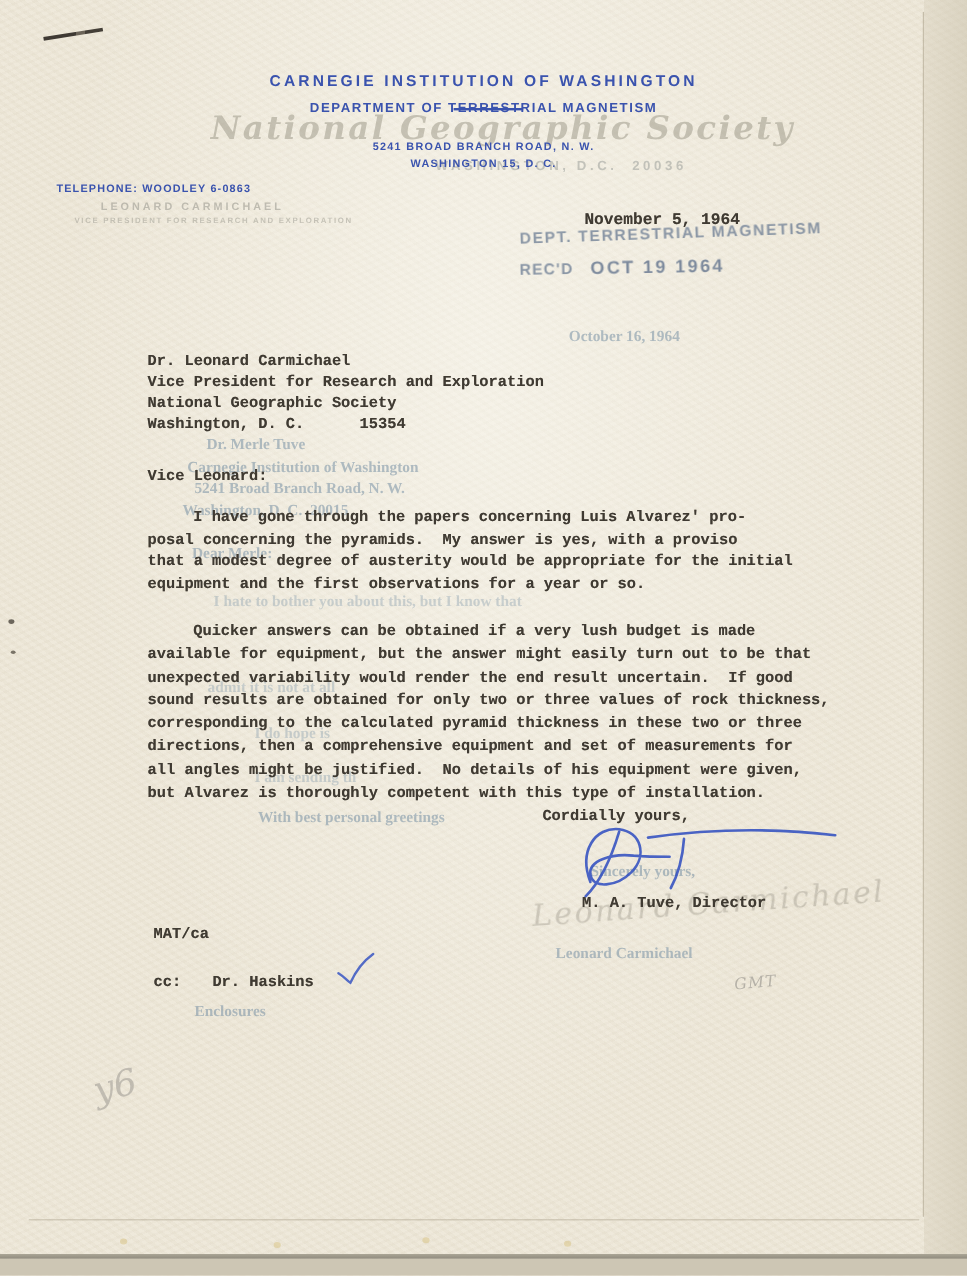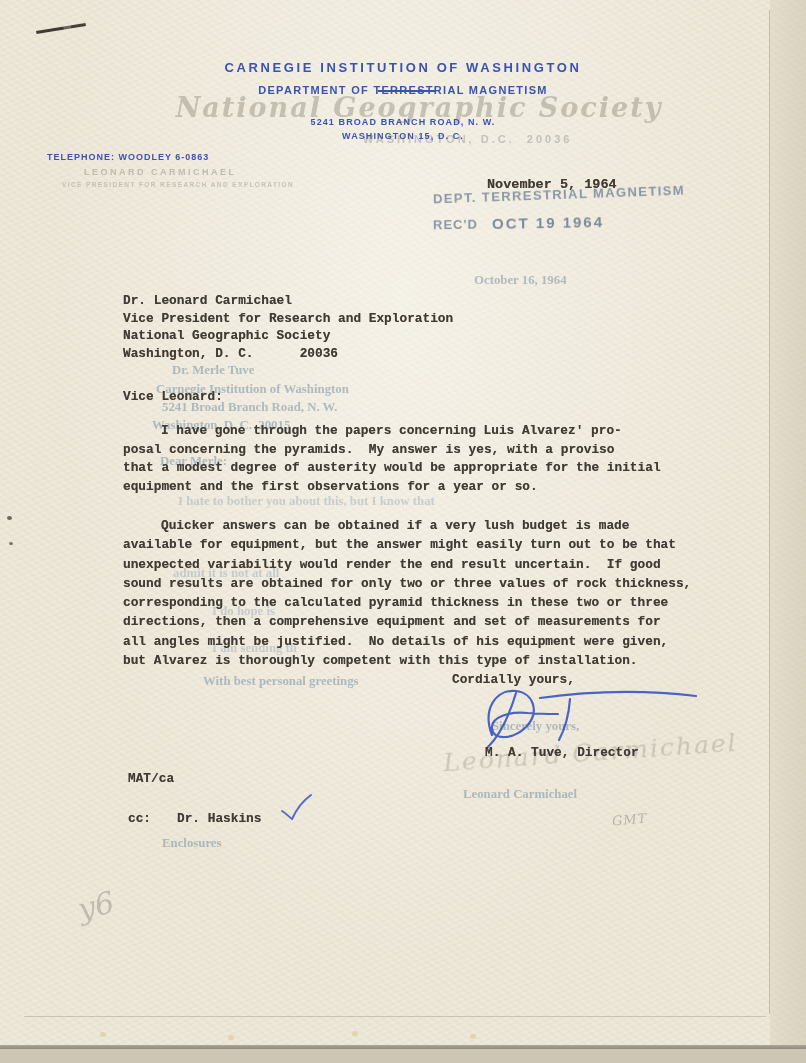--- a/index.html
+++ b/index.html
@@ -64,21 +64,21 @@
   <div class="abs ghost" style="left:160px;top:452px;">Dear Merle:</div>
   <div class="abs ghost faint" style="left:178px;top:492px;">I hate to bother you about this, but I know that</div>
   <div class="abs ghost faint" style="left:173px;top:564px;">admit it is not at all</div>
   <div class="abs ghost faint" style="left:212px;top:602px;">I do hope is</div>
   <div class="abs ghost faint" style="left:212px;top:639px;">I am sending th</div>
 
   <div class="abs" style="left:123px;top:292px;">
     <div class="typed" style="line-height:17.5px;">Dr. Leonard Carmichael</div>
     <div class="typed" style="line-height:17.5px;">Vice President for Research and Exploration</div>
     <div class="typed" style="line-height:17.5px;">National Geographic Society</div>
-    <div class="typed" style="line-height:17.5px;">Washington, D. C.      20036</div>
+    <div class="typed" style="line-height:17.5px;">Washington, D. C.      15354</div>
   </div>
 
   <div class="abs typed" style="left:123px;top:388px;">Vice Leonard:</div>
 
   <div class="abs" style="left:123px;top:422px;">
     <div class="typed" style="text-indent:38px;">I have gone through the papers concerning Luis Alvarez' pro-</div>
     <div class="typed">posal concerning the pyramids.  My answer is yes, with a proviso</div>
     <div class="typed">that a modest degree of austerity would be appropriate for the initial</div>
     <div class="typed">equipment and the first observations for a year or so.</div>
   </div>
@@ -87,21 +87,21 @@
     <div class="typed" style="line-height:19.3px;text-indent:38px;">Quicker answers can be obtained if a very lush budget is made</div>
     <div class="typed" style="line-height:19.3px;">available for equipment, but the answer might easily turn out to be that</div>
     <div class="typed" style="line-height:19.3px;">unexpected variability would render the end result uncertain.  If good</div>
     <div class="typed" style="line-height:19.3px;">sound results are obtained for only two or three values of rock thickness,</div>
     <div class="typed" style="line-height:19.3px;">corresponding to the calculated pyramid thickness in these two or three</div>
     <div class="typed" style="line-height:19.3px;">directions, then a comprehensive equipment and set of measurements for</div>
     <div class="typed" style="line-height:19.3px;">all angles might be justified.  No details of his equipment were given,</div>
     <div class="typed" style="line-height:19.3px;">but Alvarez is thoroughly competent with this type of installation.</div>
   </div>
 
-  <div class="abs ghost" style="left:203px;top:672px;text-align:center;">With best personal greetings</div>
+  <div class="abs ghost" style="left:215px;top:672px;text-align:center;">With best personal greetings</div>
   <div class="abs typed" style="left:452px;top:671px;">Cordially yours,</div>
   <div class="abs ghost" style="left:492px;top:717px;">Sincerely yours,</div>
 
   <svg class="abs" style="left:470px;top:683px;" width="235" height="70" viewBox="0 0 235 70">
     <g fill="none" stroke="#2d4cc0" stroke-width="2.2" stroke-linecap="round" opacity="0.85">
       <path d="M22 52 C 12 26, 26 6, 46 8 C 64 10, 70 30, 56 44 C 44 56, 24 58, 22 46 C 20 34, 40 28, 58 30 C 70 31, 80 31, 88 31"></path>
       <path d="M46 10 C 40 30, 32 50, 18 64"></path>
       <path d="M70 15 C 120 8, 175 7, 226 13"></path>
       <path d="M100 16 C 99 30, 96 44, 89 57"></path>
     </g>

